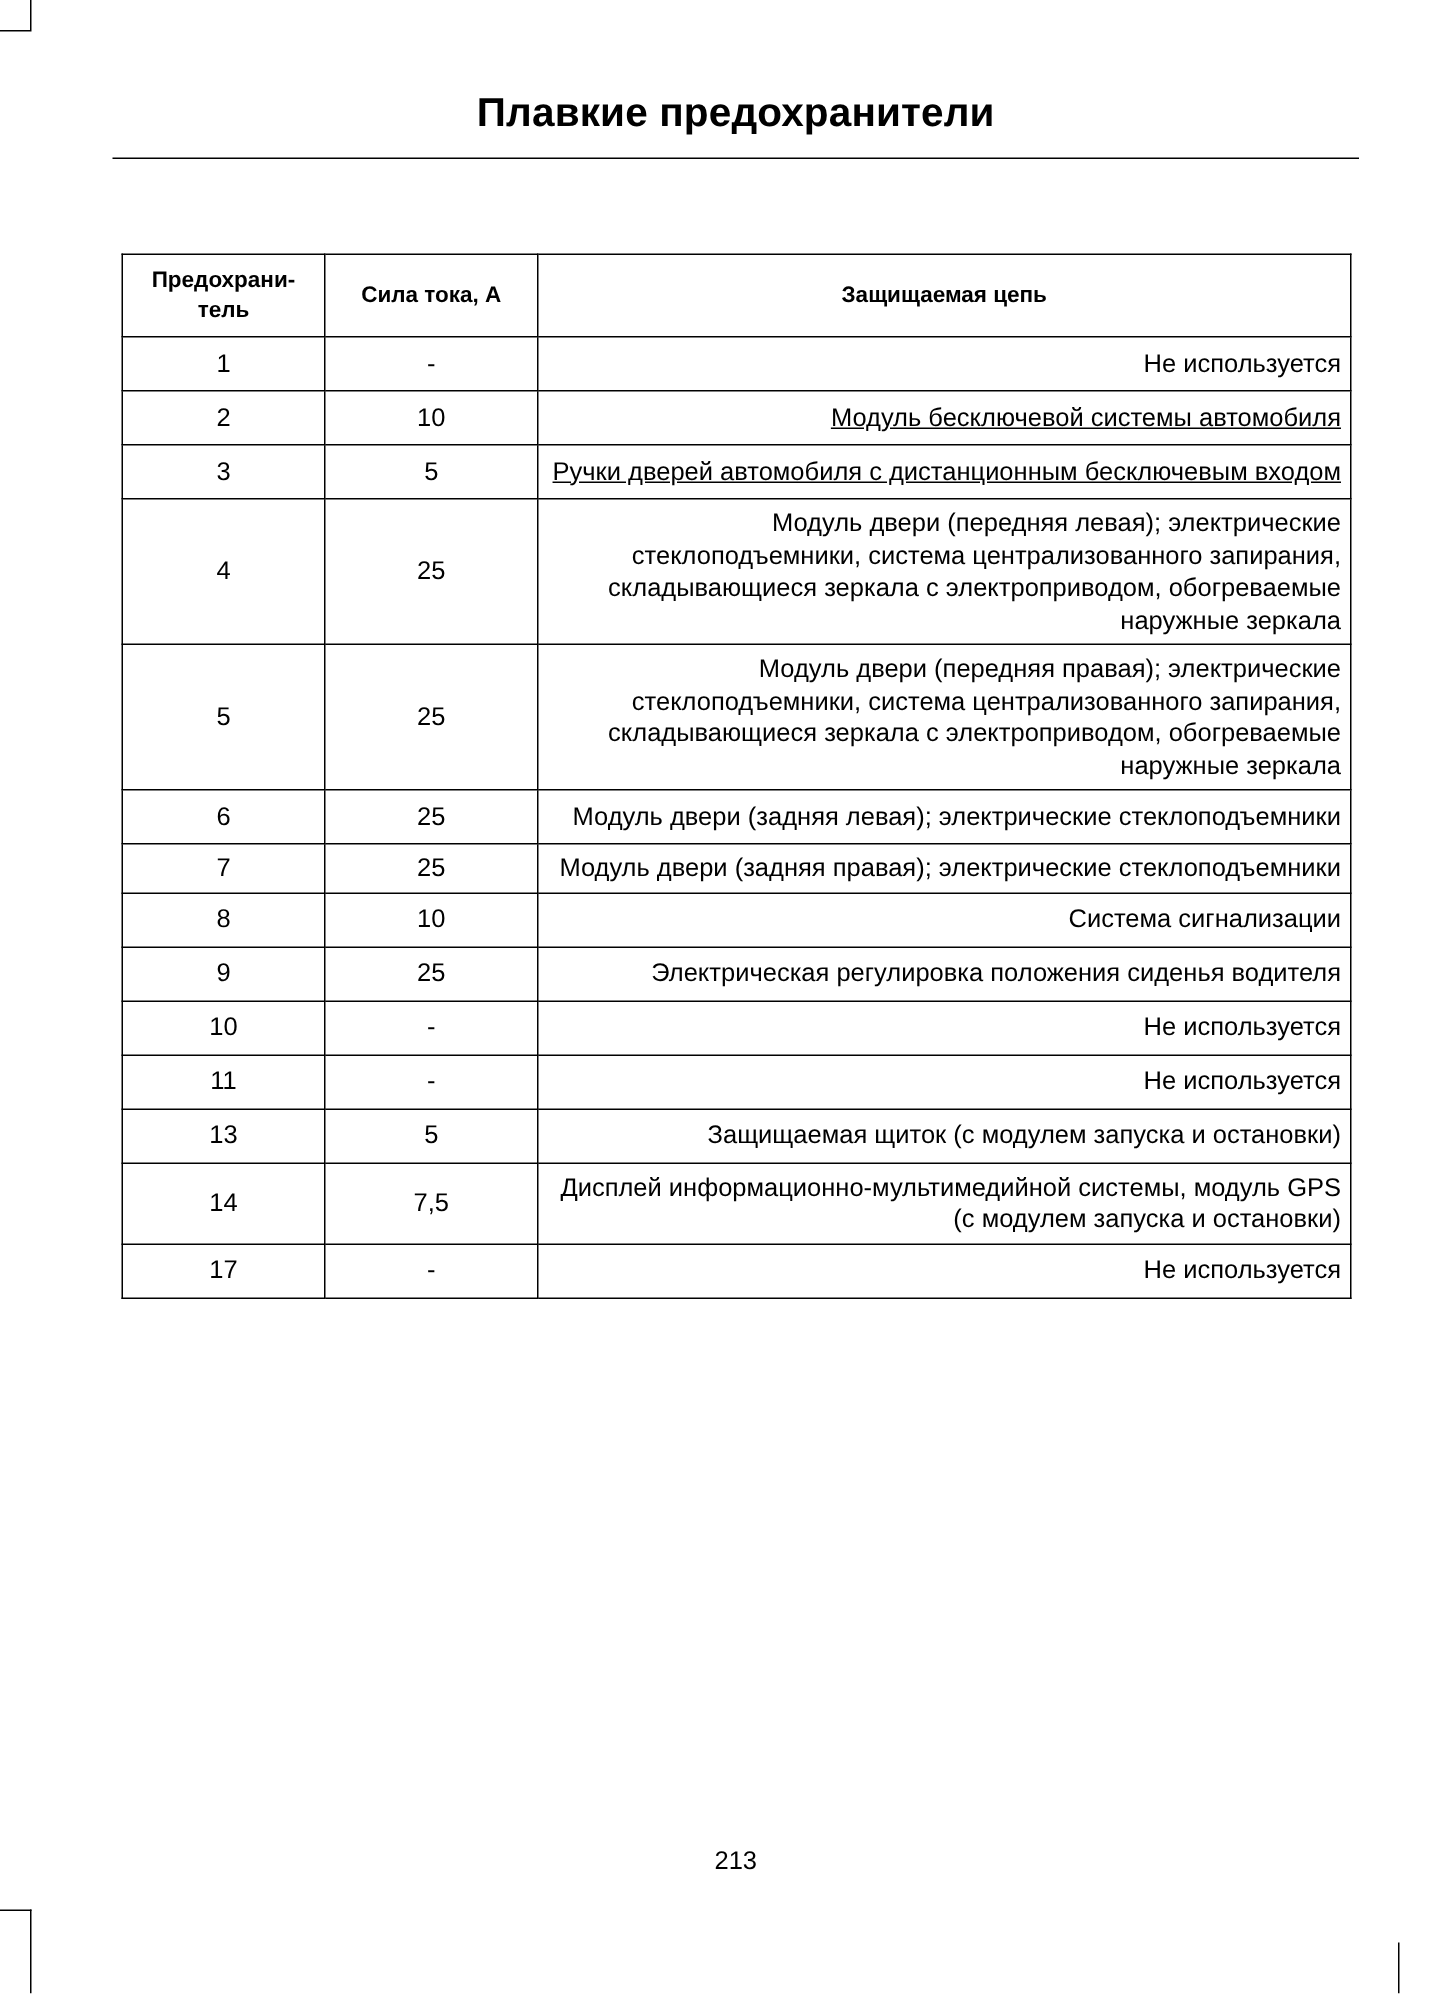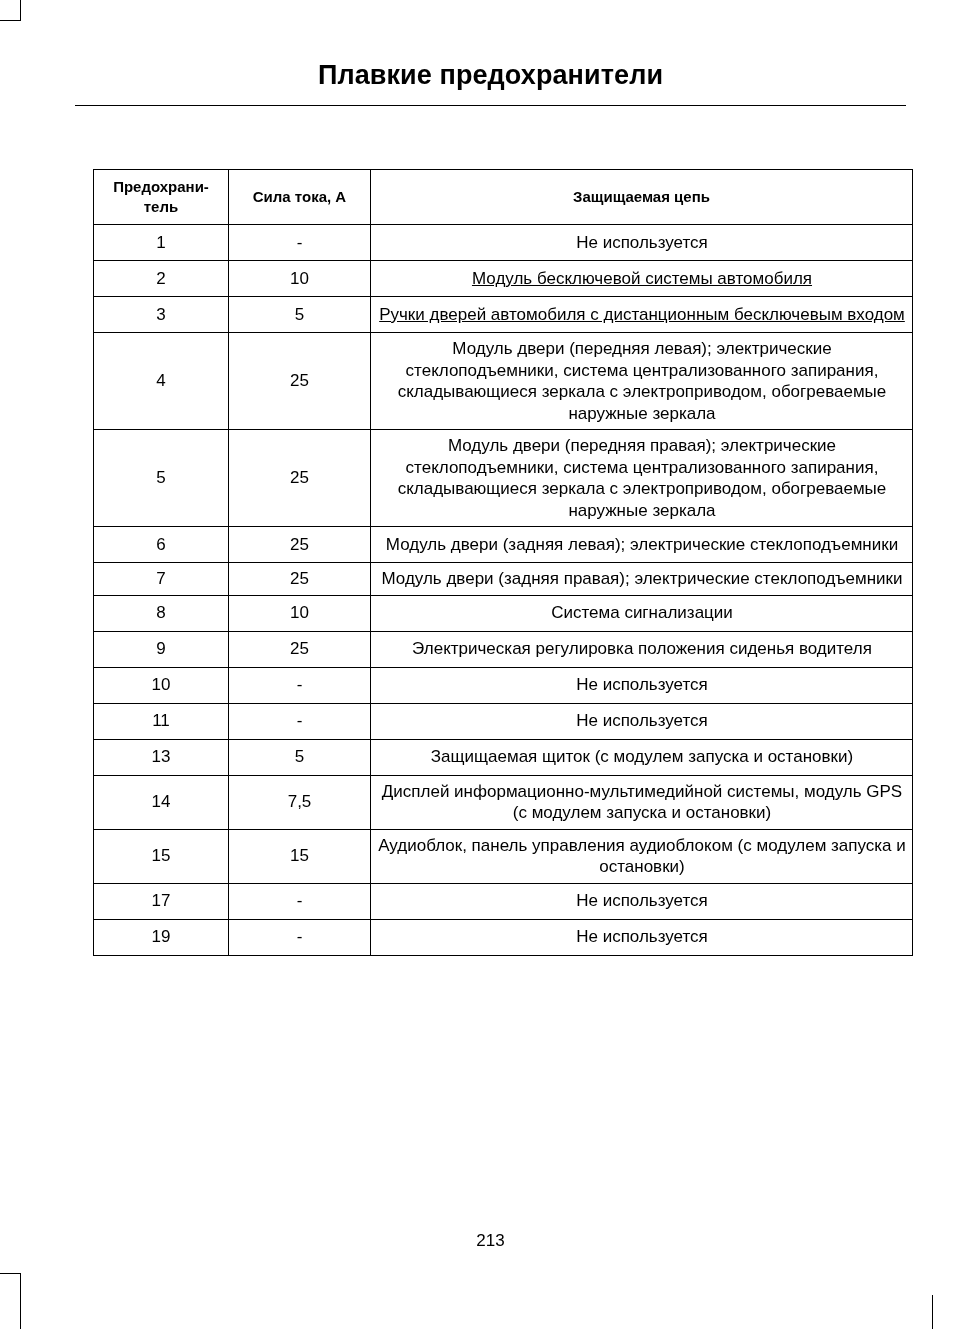--- a/index.html
+++ b/index.html
@@ -2,27 +2,27 @@
 <html><head>
 <meta charset="utf-8">
 <style>
   html, body { margin: 0; padding: 0; background: #ffffff; }
   body { width: 954px; height: 1329px; position: relative; overflow: hidden;
          font-family: "Liberation Sans", sans-serif; color: #000; }
   .crop { position: absolute; background: #000; }
   .title { position: absolute; left: 0; width: 981px; top: 60px; text-align: center;
            font-size: 27px; font-weight: bold; letter-spacing: 0.1px; }
   .rule { position: absolute; left: 75px; width: 831px; top: 105px; height: 1px; background: #000; }
-  table { position: absolute; left: 93px; top: 169px; border-collapse: collapse; width: 819px;
+  table { position: absolute; left: 81px; top: 169px; border-collapse: collapse; width: 819px;
           table-layout: fixed; border-radius: 21px; }
   col.c1 { width: 135px; } col.c2 { width: 142px; } col.c3 { width: 542px; }
   th, td { border: 1px solid #000; font-size: 17px; line-height: 21.5px; vertical-align: middle; }
   th { font-size: 15px; font-weight: bold; line-height: 20px; height: 54px; padding: 0 4px; text-align: center; }
   td.num, td.amp { text-align: center; padding: 0; }
-  td.desc { text-align: center; padding: 5px 6px 5px 7px; vertical-align: top; }
+  td.desc { text-align: right; padding: 5px 6px 5px 7px; vertical-align: top; }
   .page-number { position: absolute; left: 0; width: 981px; top: 1231px; text-align: center; font-size: 17px; }
 </style>
 </head>
 <body>
 
 <div class="crop" style="left:20px;top:0;width:1px;height:20px;"></div>
 <div class="crop" style="left:0;top:20px;width:21px;height:1px;"></div>
 <div class="crop" style="left:0;top:1273px;width:21px;height:1px;"></div>
 <div class="crop" style="left:20px;top:1273px;width:1px;height:56px;"></div>
 <div class="crop" style="left:932px;top:1295px;width:1px;height:34px;"></div>
@@ -106,30 +106,20 @@
         <td class="num">13</td>
         <td class="amp">5</td>
         <td class="desc" style="vertical-align: middle; height: 25px;">Защищаемая щиток (с модулем запуска и остановки)</td>
       </tr>
       <tr>
         <td class="num">14</td>
         <td class="amp">7,5</td>
         <td class="desc">Дисплей информационно-мультимедийной системы, модуль GPS (с модулем запуска и остановки)</td>
       </tr>
       <tr>
-        <td class="num">15</td>
-        <td class="amp">15</td>
-        <td class="desc">Аудиоблок, панель управления аудиоблоком (с модулем запуска и остановки)</td>
-      </tr>
-      <tr>
         <td class="num">17</td>
-        <td class="amp">-</td>
-        <td class="desc" style="vertical-align: middle; height: 25px;">Не используется</td>
-      </tr>
-      <tr>
-        <td class="num">19</td>
         <td class="amp">-</td>
         <td class="desc" style="vertical-align: middle; height: 25px;">Не используется</td>
       </tr>
     </tbody>
 </table>
 
 <div class="page-number">213</div>
 
 </body></html>

